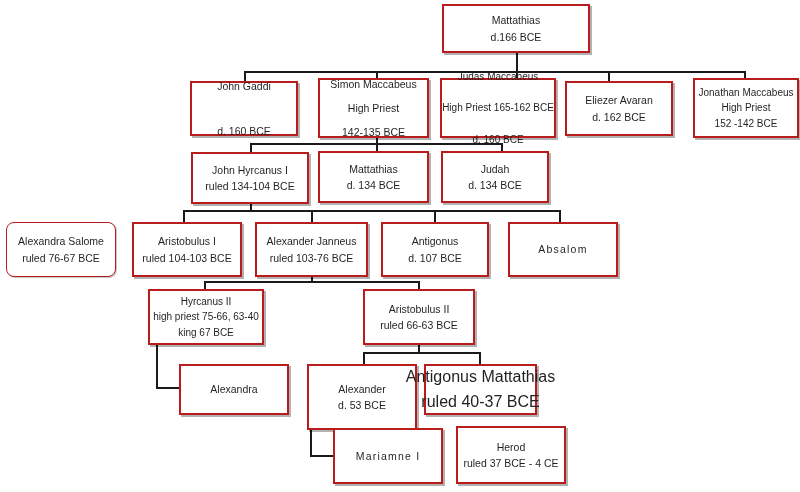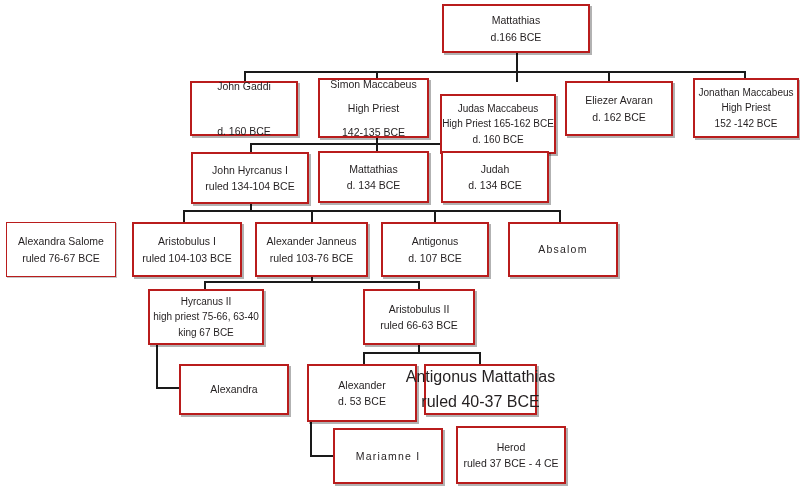--- a/index.html
+++ b/index.html
@@ -97,21 +97,21 @@
     <span class="ln">John Gaddi</span>
     <span class="ln">d. 160 BCE</span>
   </div>
 
   <div class="node" style="left:318px; top:78px; width:111px; height:60px;gap:8px;">
     <span class="ln">Simon Maccabeus</span>
     <span class="ln">High Priest</span>
     <span class="ln">142-135 BCE</span>
   </div>
 
-  <div class="node" style="left:440px; top:94px; width:116px; height:60px; font-size:10px;">
+  <div class="node" style="left:440px; top:78px; width:116px; height:60px; font-size:10px;gap:16px;">
     <span class="ln">Judas Maccabeus</span>
     <span class="ln">High Priest  165-162 BCE</span>
     <span class="ln">d. 160 BCE</span>
   </div>
 
   <div class="node" style="left:565px; top:81px; width:108px; height:55px;">
     <span class="ln">Eliezer Avaran</span>
     <span class="ln">d. 162 BCE</span>
   </div>
 
@@ -129,21 +129,21 @@
   <div class="node" style="left:318px; top:151px; width:111px; height:52px;">
     <span class="ln">Mattathias</span>
     <span class="ln">d. 134 BCE</span>
   </div>
 
   <div class="node" style="left:441px; top:151px; width:108px; height:52px;">
     <span class="ln">Judah</span>
     <span class="ln">d. 134 BCE</span>
   </div>
 
-  <div class="node thin" style="left:6px; top:222px; width:110px; height:55px;">
+  <div class="node thin" style="left:6px; top:222px; width:110px; height:55px;border-radius:8px;">
     <span class="ln">Alexandra Salome</span>
     <span class="ln">ruled 76-67 BCE</span>
   </div>
 
   <div class="node" style="left:132px; top:222px; width:110px; height:55px;">
     <span class="ln">Aristobulus I</span>
     <span class="ln">ruled 104-103 BCE</span>
   </div>
 
   <div class="node" style="left:255px; top:222px; width:113px; height:55px;">
@@ -168,21 +168,21 @@
 
   <div class="node" style="left:363px; top:289px; width:112px; height:56px;">
     <span class="ln">Aristobulus II</span>
     <span class="ln">ruled 66-63 BCE</span>
   </div>
 
   <div class="node" style="left:179px; top:364px; width:110px; height:51px;">
     <span class="ln">Alexandra</span>
   </div>
 
-  <div class="node" style="left:307px; top:364px; width:110px; height:58px;">
+  <div class="node" style="left:307px; top:364px; width:110px; height:66px;">
     <span class="ln">Alexander</span>
     <span class="ln">d. 53 BCE</span>
   </div>
 
   <div class="node" style="left:424px; top:364px; width:113px; height:51px; font-size:16px;">
     <span class="ln">Antigonus  Mattathias</span>
     <span class="ln">ruled 40-37 BCE</span>
   </div>
 
   <div class="node" style="left:333px; top:428px; width:110px; height:56px;">

